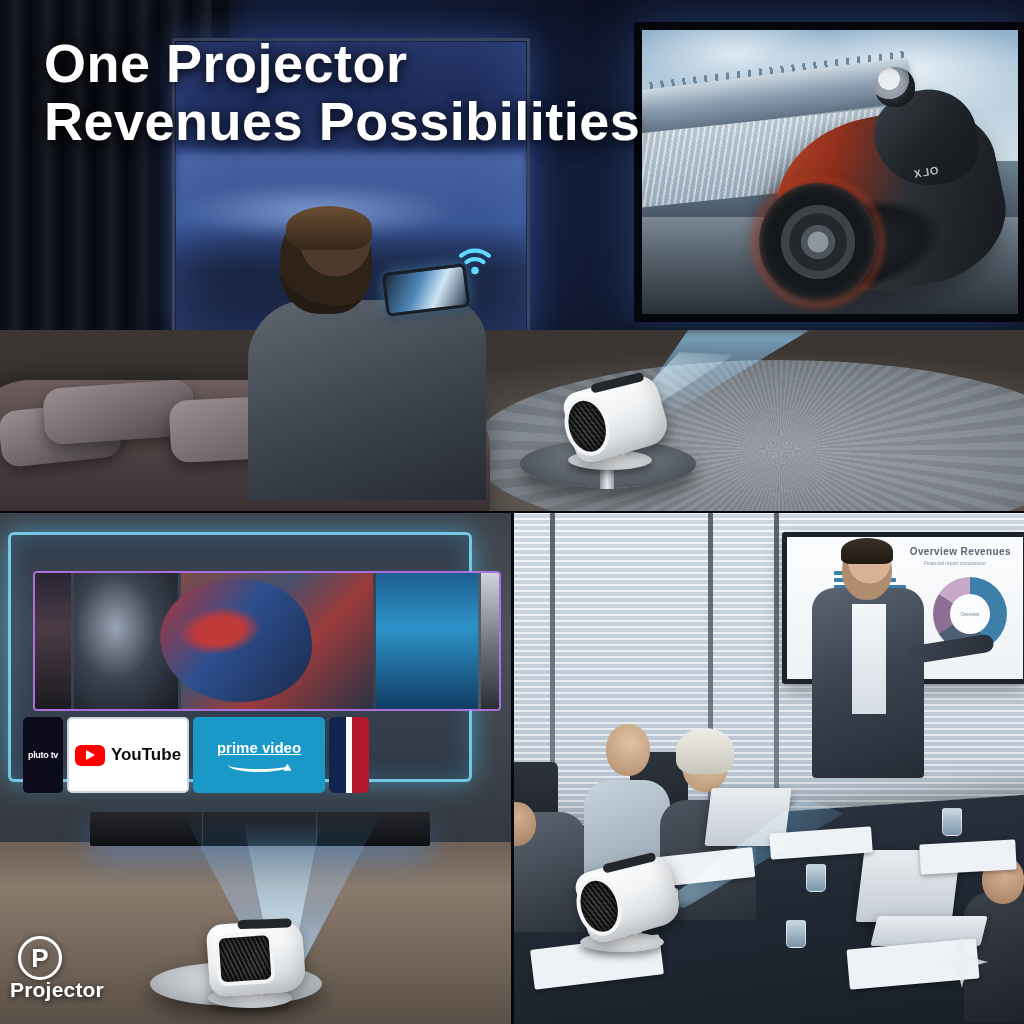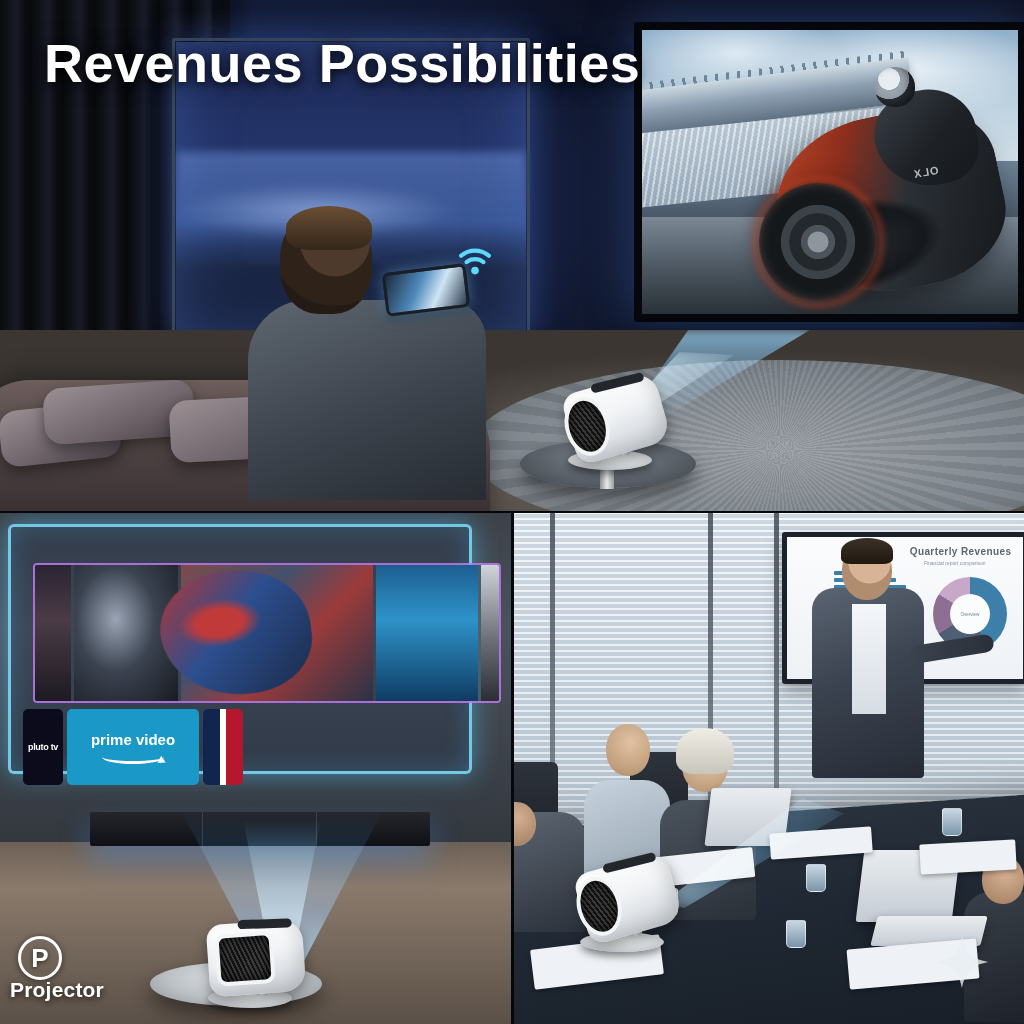--- a/index.html
+++ b/index.html
@@ -257,21 +257,21 @@
   #panel-cinema{ left:0; top:512px; width:512px; height:512px; background:#141720; }
   .cn-wall{
     position:absolute; left:0; top:0; width:512px; height:330px;
     background:linear-gradient(180deg,#3c4149 0%, #4b525b 35%, #33383f 100%);
   }
   .cn-floor{
     position:absolute; left:0; top:330px; width:512px; height:182px;
     background:linear-gradient(180deg,#6d6056 0%, #8a7a6c 25%, #5b5047 100%);
   }
   .cn-proj-wall{
-    position:absolute; left:8px; top:12px; width:464px; height:250px;
+    position:absolute; left:8px; top:20px; width:464px; height:250px;
     border:3px solid rgba(130,225,255,.85);
     border-radius:6px;
     box-shadow:0 0 26px rgba(80,200,255,.55), inset 0 0 26px rgba(80,200,255,.25);
     background:rgba(20,40,70,.25);
   }
   .poster-row{
     position:absolute; left:22px; top:36px; width:468px; height:140px;
     display:flex; gap:3px; overflow:hidden;
     border:2px solid rgba(190,120,240,.85);
     border-radius:4px;
@@ -311,21 +311,21 @@
   .yt-play:after{ content:""; border-left:9px solid #fff; border-top:5.5px solid transparent; border-bottom:5.5px solid transparent; margin-left:2px;}
   .svc-nf{ flex:1 1 auto; background:linear-gradient(120deg,#1c1f28 0%, #2e2533 50%, #16181f 100%);
            color:#ffffff; font-size:27px; letter-spacing:-1px; }
   .nf-bigN{
     position:absolute; left:50%; top:-10%; width:34px; height:120%;
     transform:translateX(-50%) skewX(-2deg);
     background:linear-gradient(180deg,#b1060f,#e50914);
     opacity:.85;
   }
   .nf-word{ position:relative; z-index:2; text-shadow:0 2px 6px rgba(0,0,0,.8); font-family:"Liberation Sans", sans-serif;}
-  .svc-pv{ flex:0 0 132px; background:#1a98c8; color:#ffffff; font-size:15px; flex-direction:column; gap:2px;}
+  .svc-pv{ flex:0 0 132px; background:#1a98c8; color:#ffffff; font-size:15px; flex-direction:column; gap:2px;text-decoration:underline;}
   .pv-smile{
     width:62px;height:14px;border-bottom:3px solid #ffffff;border-radius:0 0 60% 60%;
     position:relative;
   }
   .pv-smile:after{
     content:""; position:absolute; right:-2px; bottom:-4px;
     border-left:7px solid #ffffff; border-top:4px solid transparent; border-bottom:4px solid transparent;
     transform:rotate(26deg);
   }
   .svc-mlb{ flex:0 0 40px; background:linear-gradient(90deg,#11254f 0 42%, #ffffff 42% 58%, #b3182c 58% 100%); }
@@ -539,20 +539,21 @@
     <div class="projector" style="left:560px; top:366px;">
       <div class="pj-base" style="left:8px; top:84px;"></div>
       <div class="pj-arm" style="left:58px; top:56px;"></div>
       <div class="pj-barrel" style="left:8px; top:16px;">
         <div class="pj-lens"></div>
         <div class="pj-topstrip"></div>
       </div>
     </div>
 
     <div class="headline">
+      <span class="l1">One Projector</span>
       <span class="l2">Revenues Possibilities</span>
     </div>
   </div>
 
   <div class="panel" id="panel-cinema">
     <div class="cn-wall"></div>
     <div class="cn-floor"></div>
 
     <div class="cn-proj-wall">
       <div class="poster-row">
@@ -561,20 +562,24 @@
         <div class="poster pst-c"></div>
         <div class="poster pst-d"></div>
         <div class="poster pst-e"></div>
       </div>
       <div class="spider"></div>
 
       <div class="service-row">
         <div class="svc svc-pluto">
           <span>pluto tv</span>
         </div>
+        <div class="svc svc-yt">
+          <span class="yt-play"></span>
+          <span>YouTube</span>
+        </div>
         <div class="svc svc-pv">
           <span>prime video</span>
           <span class="pv-smile"></span>
         </div>
         <div class="svc svc-mlb"></div>
       </div>
     </div>
 
     <div class="cn-cabinet"></div>
 
@@ -597,21 +602,21 @@
 
   </div>
 
   <div class="panel" id="panel-biz">
     <div class="bz-backwall"></div>
     <div class="bz-mullion" style="left:38px;"></div>
     <div class="bz-mullion" style="left:196px;"></div>
     <div class="bz-mullion" style="left:262px;"></div>
 
     <div class="bz-screen">
-      <div class="slide-title">Quarterly Revenues</div>
+      <div class="slide-title">Overview Revenues</div>
       <div class="slide-sub">Financial report comparison</div>
 
       <div class="slide-hbars">
         <div class="hb-row">
             <span class="hb-lbl">&nbsp;</span>
             <span class="hb-bar" style="width:48px"></span>
           </div>
         <div class="hb-row">
             <span class="hb-lbl">&nbsp;</span>
             <span class="hb-bar" style="width:62px"></span>

